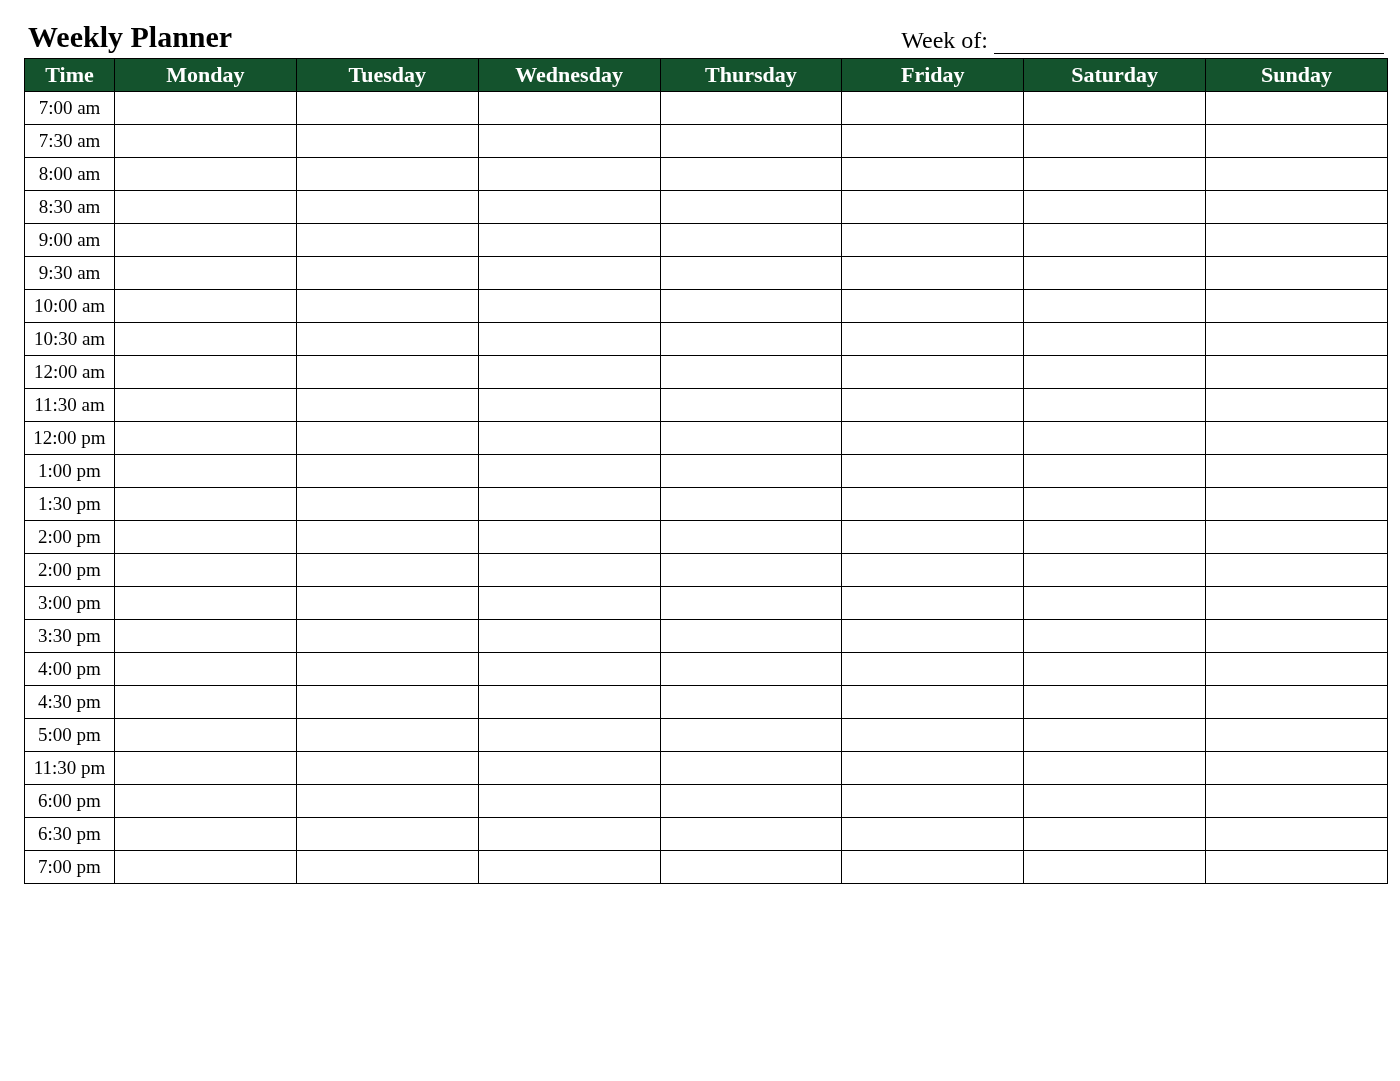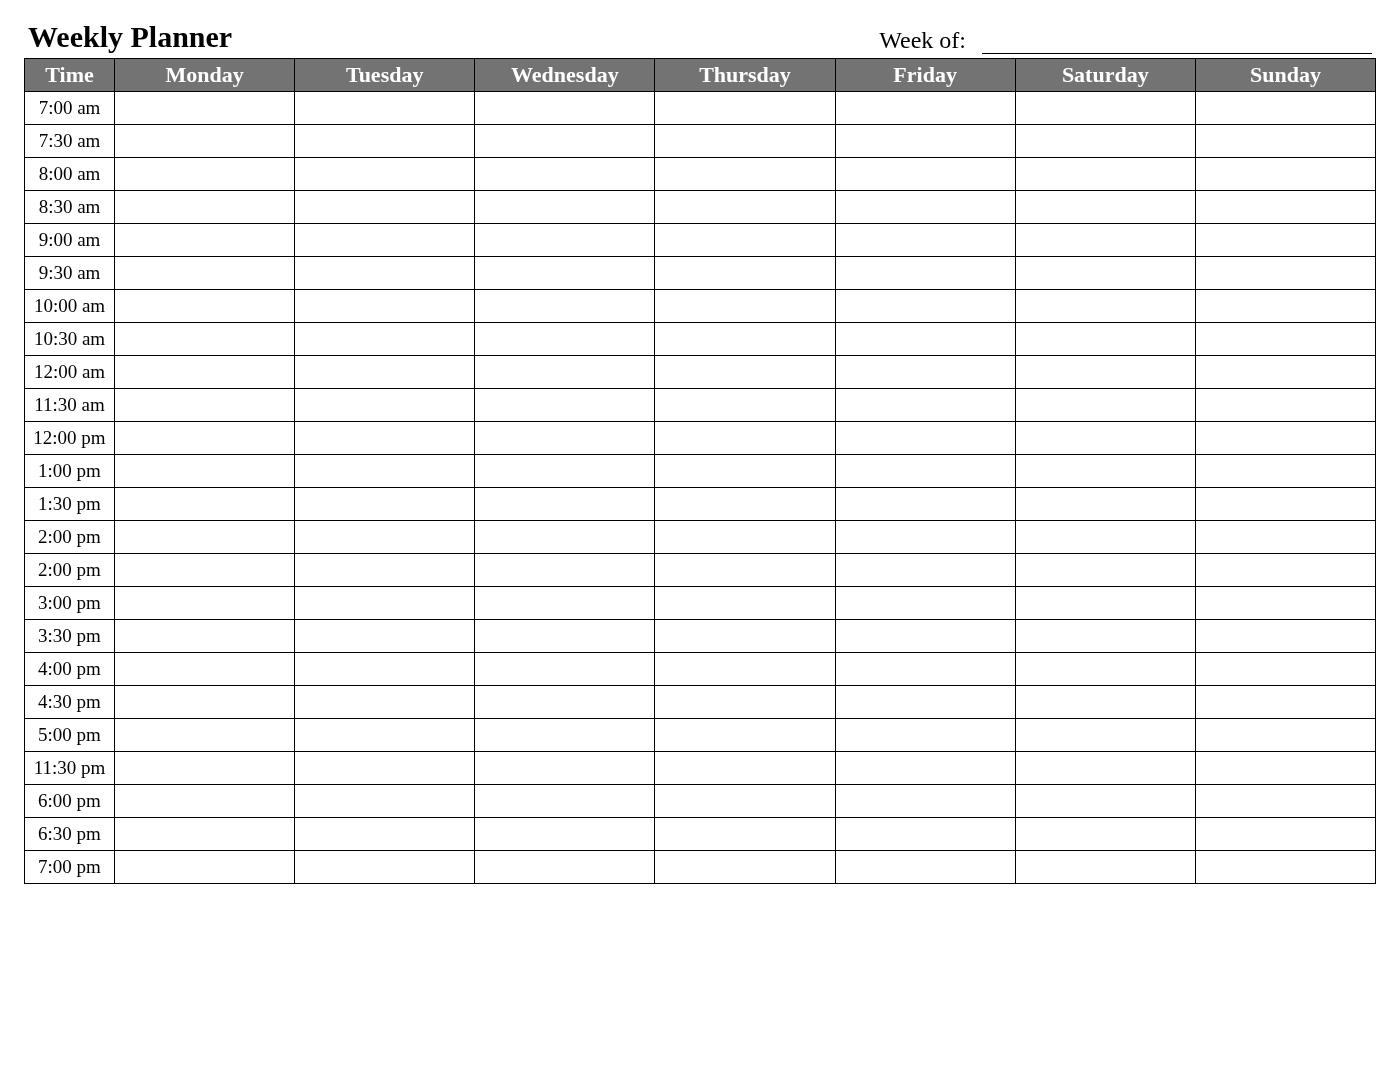--- a/index.html
+++ b/index.html
@@ -5,56 +5,56 @@
   * { box-sizing: border-box; }
   html, body {
     margin: 0;
     padding: 0;
     background: #ffffff;
     font-family: "Times New Roman", Times, serif;
     color: #000;
   }
   .page {
     width: 1400px;
-    padding: 20px 24px 40px 24px;
+    padding: 20px 12px 40px 24px;
   }
   .header {
     display: flex;
     justify-content: space-between;
     align-items: flex-end;
     margin-bottom: 4px;
     padding: 0 4px;
   }
   .title {
     font-size: 30px;
     font-weight: bold;
   }
   .week-of {
     display: flex;
     align-items: flex-end;
     font-size: 24px;
-    gap: 16px;
+    gap: 6px;
   }
   .week-of-line {
     display: inline-block;
     width: 390px;
     border-bottom: 1.5px solid #000;
     height: 22px;
   }
   table.planner {
     width: 100%;
     border-collapse: collapse;
     table-layout: fixed;
   }
   table.planner th,
   table.planner td {
     border: 1px solid #000;
   }
   table.planner thead th {
-    background: #737373;
+    background: #14532d;
     color: #fff;
     font-weight: bold;
     font-size: 22px;
     padding: 3px 4px;
     text-align: center;
   }
   table.planner col.time-col { width: 90px; }
   table.planner tbody td {
     height: 33px;
     font-size: 19px;

